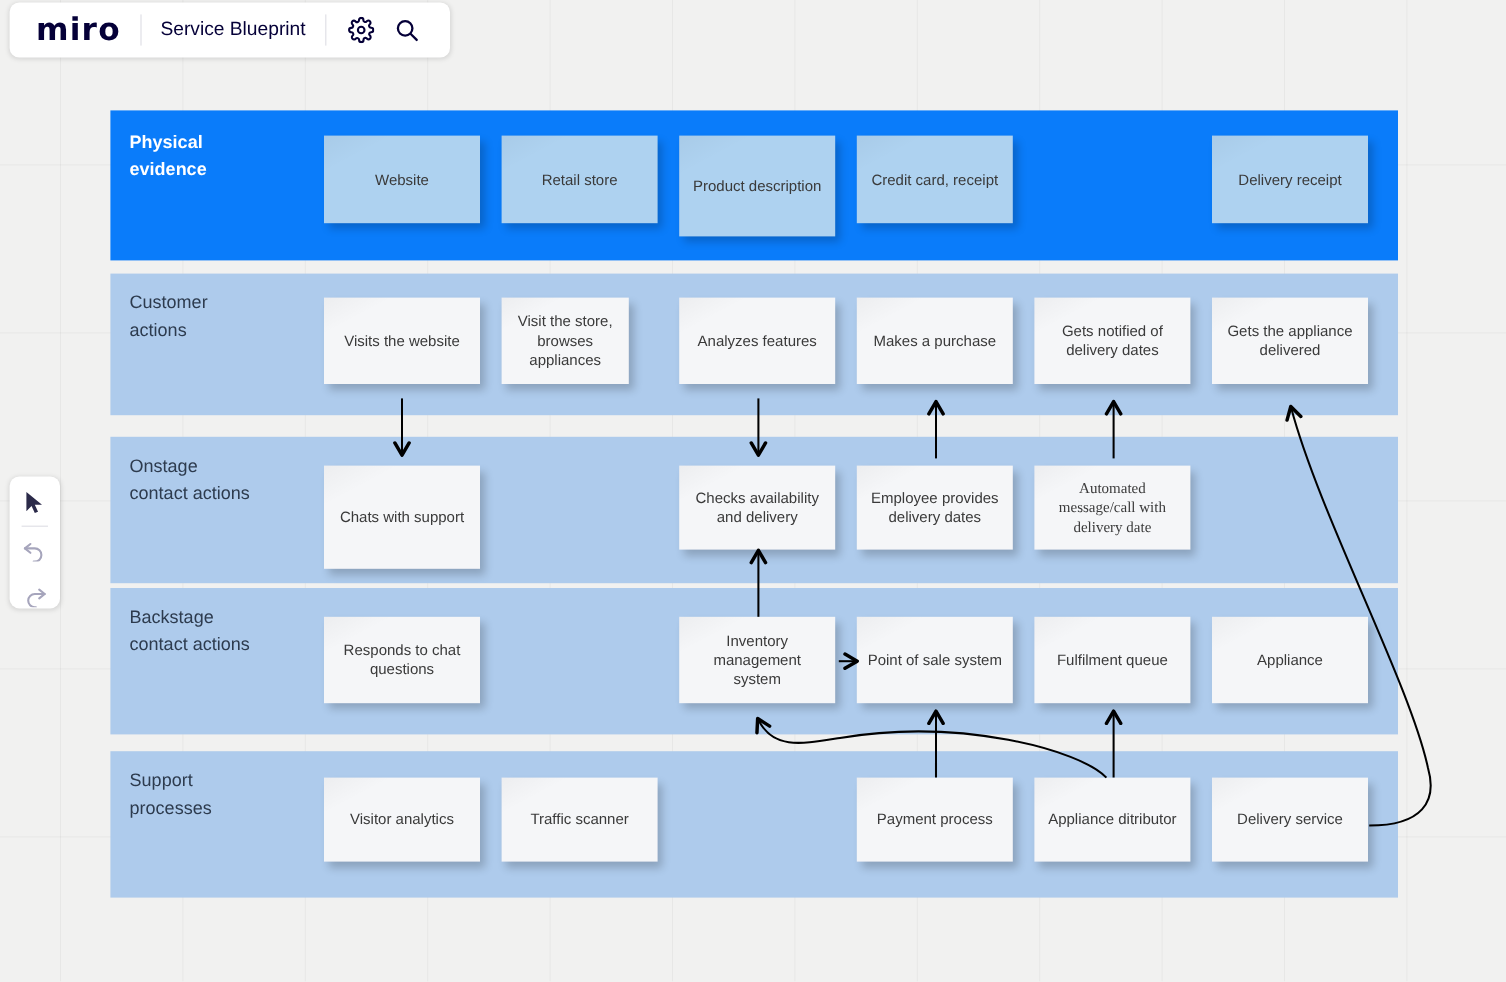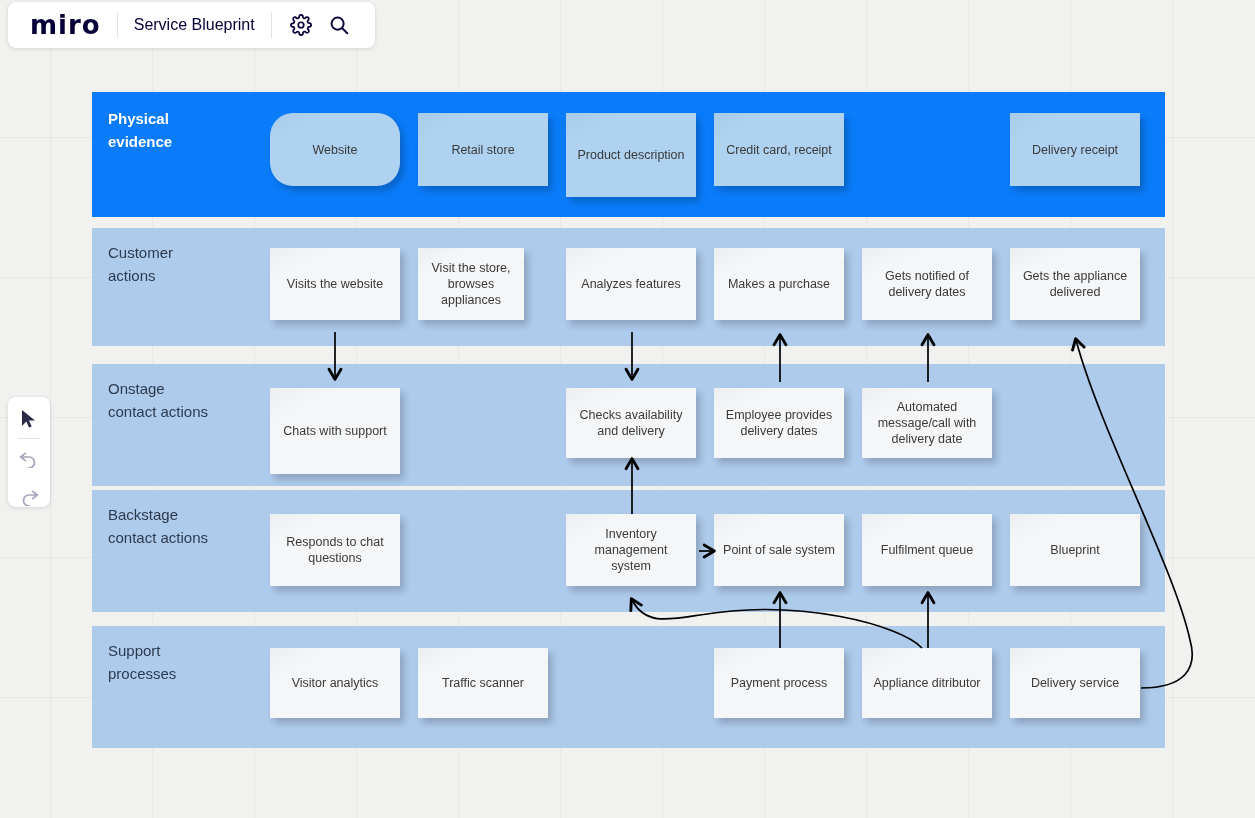--- a/index.html
+++ b/index.html
@@ -118,21 +118,21 @@
         <polyline points="16,8 21,12 16,16"></polyline>
         <path d="M21 12h-9a6 6 0 000 12h1"></path>
       </svg>
     </div>
   </div>
 
   <div id="rows">
       <div class="row row-ev" style="top: 92px; height: 125px;">
         <div class="row-label lbl-white">Physical
 evidence</div>
-        <div class="note note-blue" style="left: 178px; top: 21px; width: 130px; height: 73px; border-radius: 23px;">Website</div>
+        <div class="note note-blue" style="left: 178px; top: 21px; width: 130px; height: 73px;">Website</div>
         <div class="note note-blue" style="left: 326px; top: 21px; width: 130px; height: 73px;">Retail store</div>
         <div class="note note-blue" style="left: 474px; top: 21px; width: 130px; height: 84px;">Product description</div>
         <div class="note note-blue" style="left: 622px; top: 21px; width: 130px; height: 73px;">Credit card, receipt</div>
         <div class="note note-blue" style="left: 918px; top: 21px; width: 130px; height: 73px;">Delivery receipt</div>
       </div>
       <div class="row row-std" style="top: 228px; height: 118px;">
         <div class="row-label lbl-dark">Customer
 actions</div>
         <div class="note note-white" style="left: 178px; top: 20px; width: 130px; height: 72px;">Visits the website</div>
         <div class="note note-white" style="left: 326px; top: 20px; width: 106px; height: 72px;">Visit the store, browses appliances</div>
@@ -140,30 +140,30 @@
         <div class="note note-white" style="left: 622px; top: 20px; width: 130px; height: 72px;">Makes a purchase</div>
         <div class="note note-white" style="left: 770px; top: 20px; width: 130px; height: 72px;">Gets notified of delivery dates</div>
         <div class="note note-white" style="left: 918px; top: 20px; width: 130px; height: 72px;">Gets the appliance delivered</div>
       </div>
       <div class="row row-std" style="top: 364px; height: 122px;">
         <div class="row-label lbl-dark">Onstage
 contact actions</div>
         <div class="note note-white" style="left: 178px; top: 24px; width: 130px; height: 86px;">Chats with support</div>
         <div class="note note-white" style="left: 474px; top: 24px; width: 130px; height: 70px;">Checks availability and delivery</div>
         <div class="note note-white" style="left: 622px; top: 24px; width: 130px; height: 70px;">Employee provides delivery dates</div>
-        <div class="note note-white" style="left: 770px; top: 24px; width: 130px; height: 70px;">Automated message/call with delivery date</div>
+        <div class="note note-white" style="left: 770px; top: 24px; width: 130px; height: 70px; font-family: Liberation Serif, serif;">Automated message/call with delivery date</div>
       </div>
       <div class="row row-std" style="top: 490px; height: 122px;">
         <div class="row-label lbl-dark">Backstage
 contact actions</div>
         <div class="note note-white" style="left: 178px; top: 24px; width: 130px; height: 72px;">Responds to chat questions</div>
         <div class="note note-white" style="left: 474px; top: 24px; width: 130px; height: 72px;">Inventory management system</div>
         <div class="note note-white" style="left: 622px; top: 24px; width: 130px; height: 72px;">Point of sale system</div>
         <div class="note note-white" style="left: 770px; top: 24px; width: 130px; height: 72px;">Fulfilment queue</div>
-        <div class="note note-white" style="left: 918px; top: 24px; width: 130px; height: 72px;">Blueprint</div>
+        <div class="note note-white" style="left: 918px; top: 24px; width: 130px; height: 72px;">Appliance</div>
       </div>
       <div class="row row-std" style="top: 626px; height: 122px;">
         <div class="row-label lbl-dark">Support
 processes</div>
         <div class="note note-white" style="left: 178px; top: 22px; width: 130px; height: 70px; text-align: right;">Visitor analytics</div>
         <div class="note note-white" style="left: 326px; top: 22px; width: 130px; height: 70px;">Traffic scanner</div>
         <div class="note note-white" style="left: 622px; top: 22px; width: 130px; height: 70px;">Payment process</div>
         <div class="note note-white" style="left: 770px; top: 22px; width: 130px; height: 70px;">Appliance ditributor</div>
         <div class="note note-white" style="left: 918px; top: 22px; width: 130px; height: 70px; text-align: right;">Delivery service</div>
       </div>

